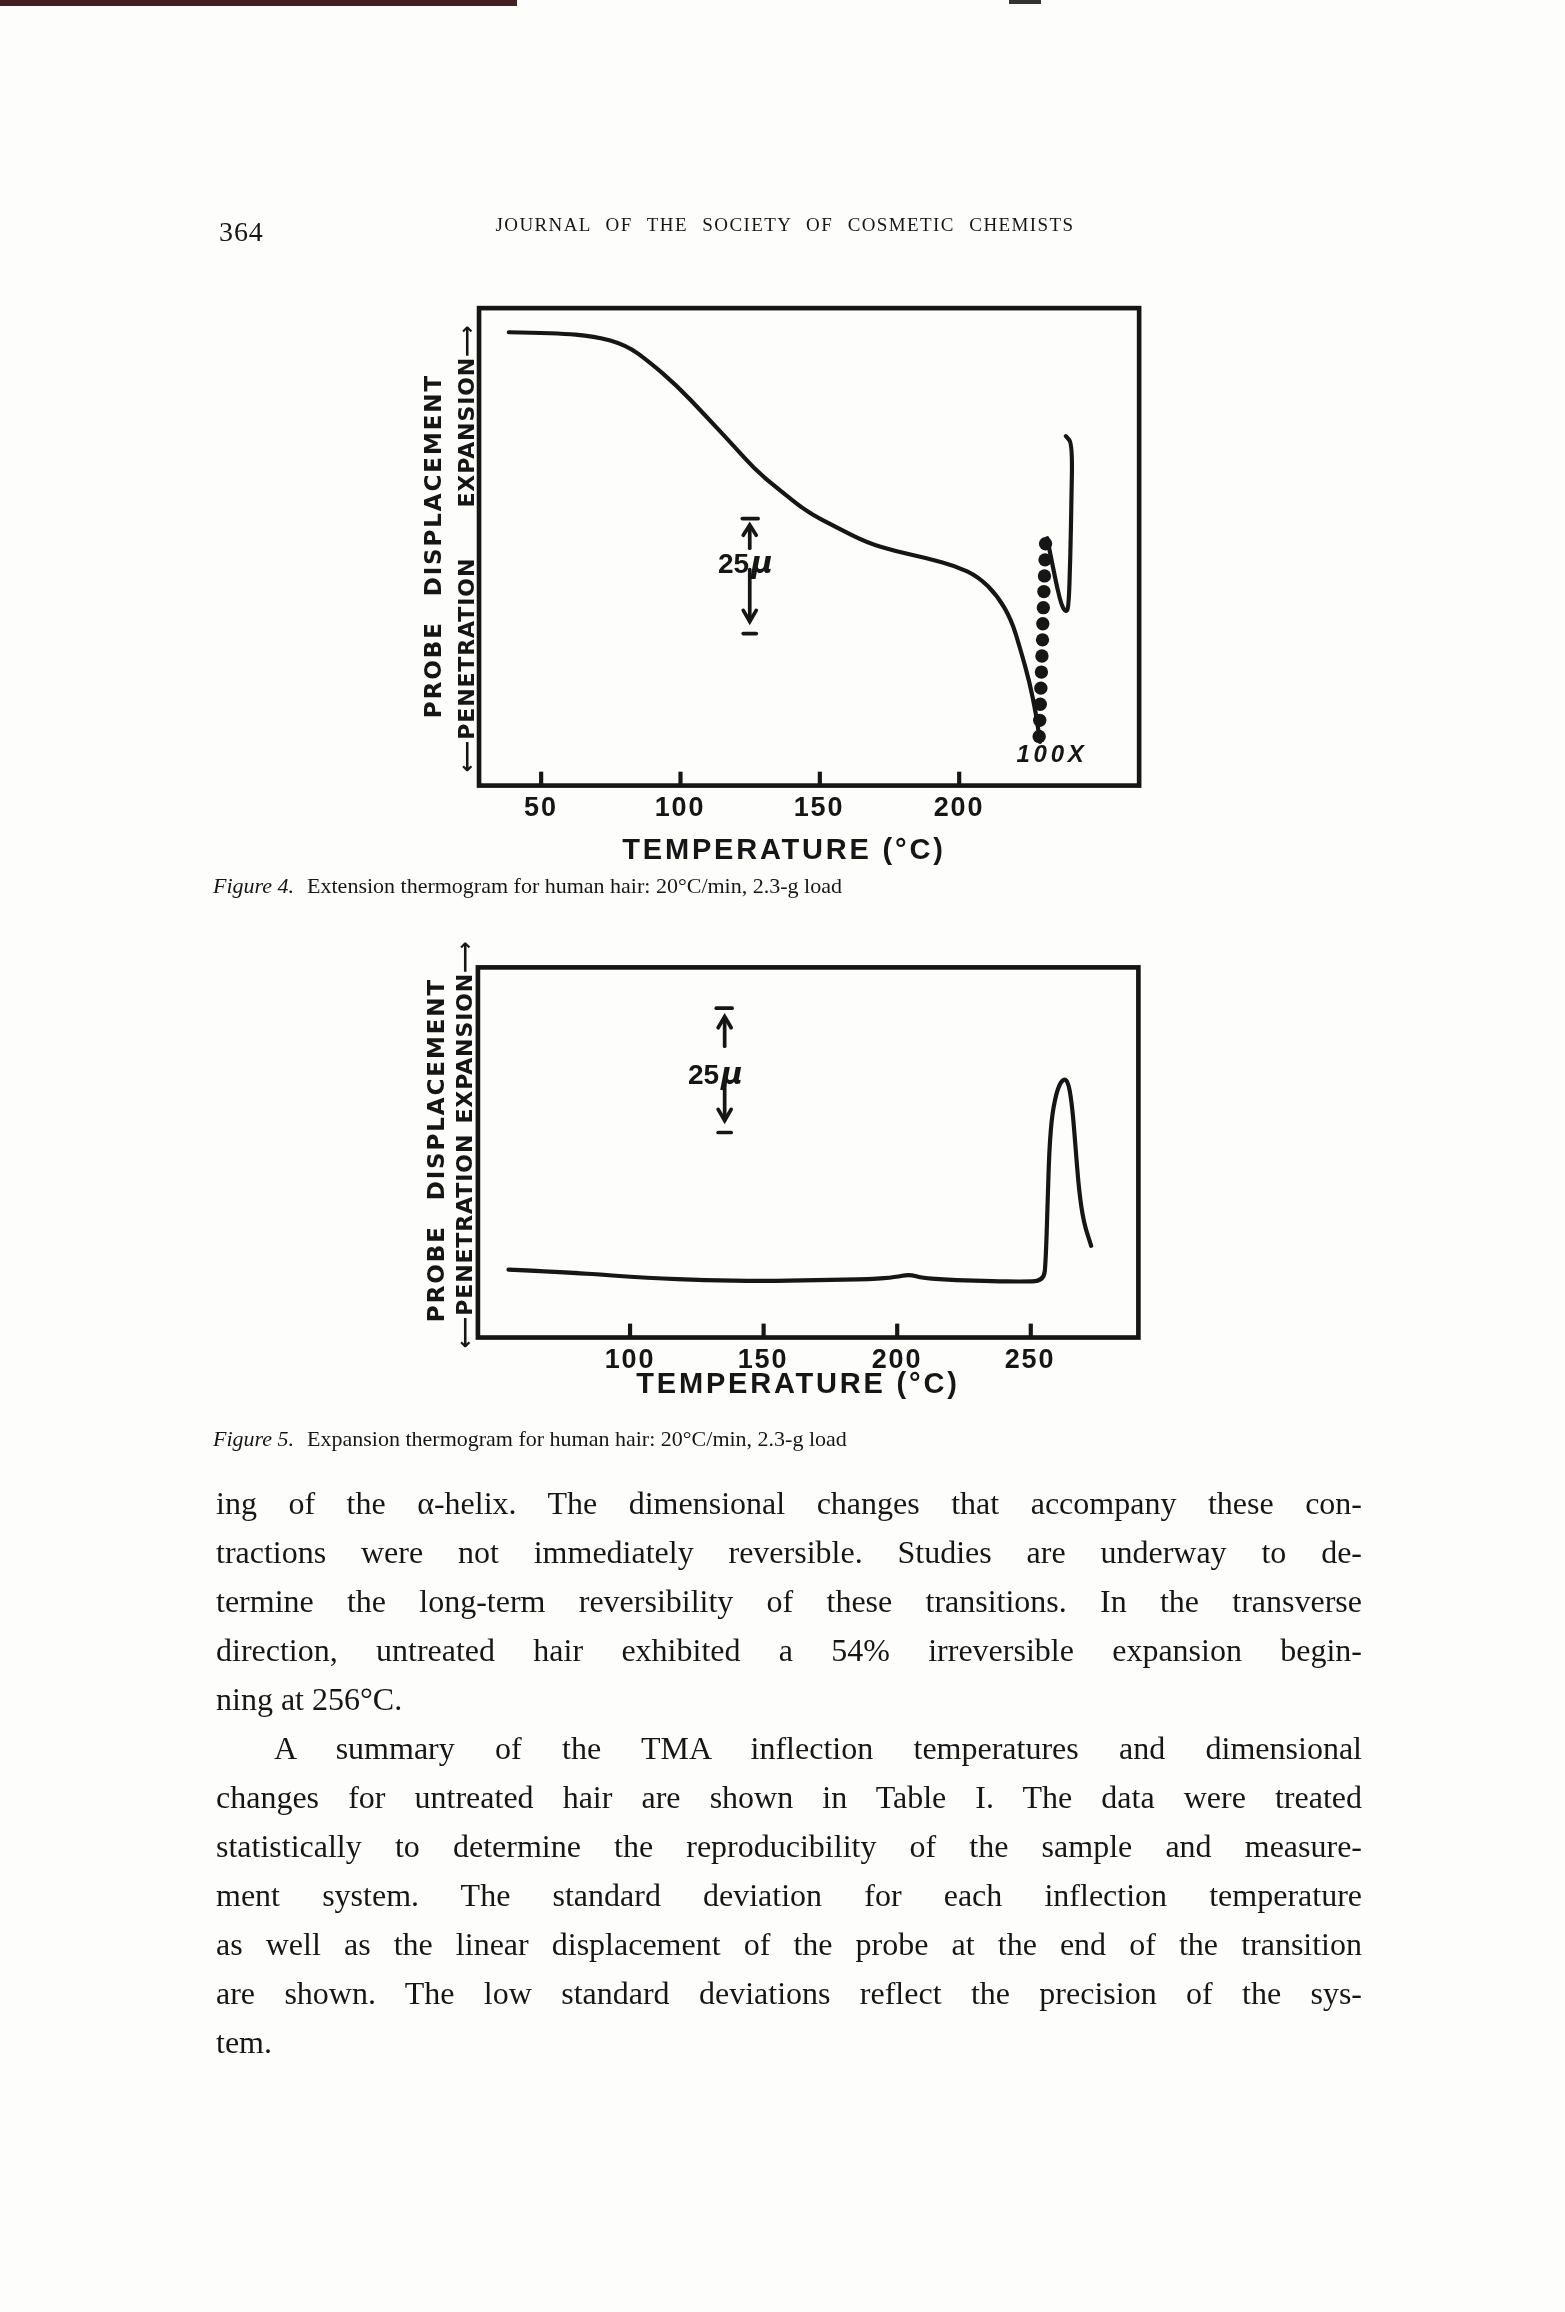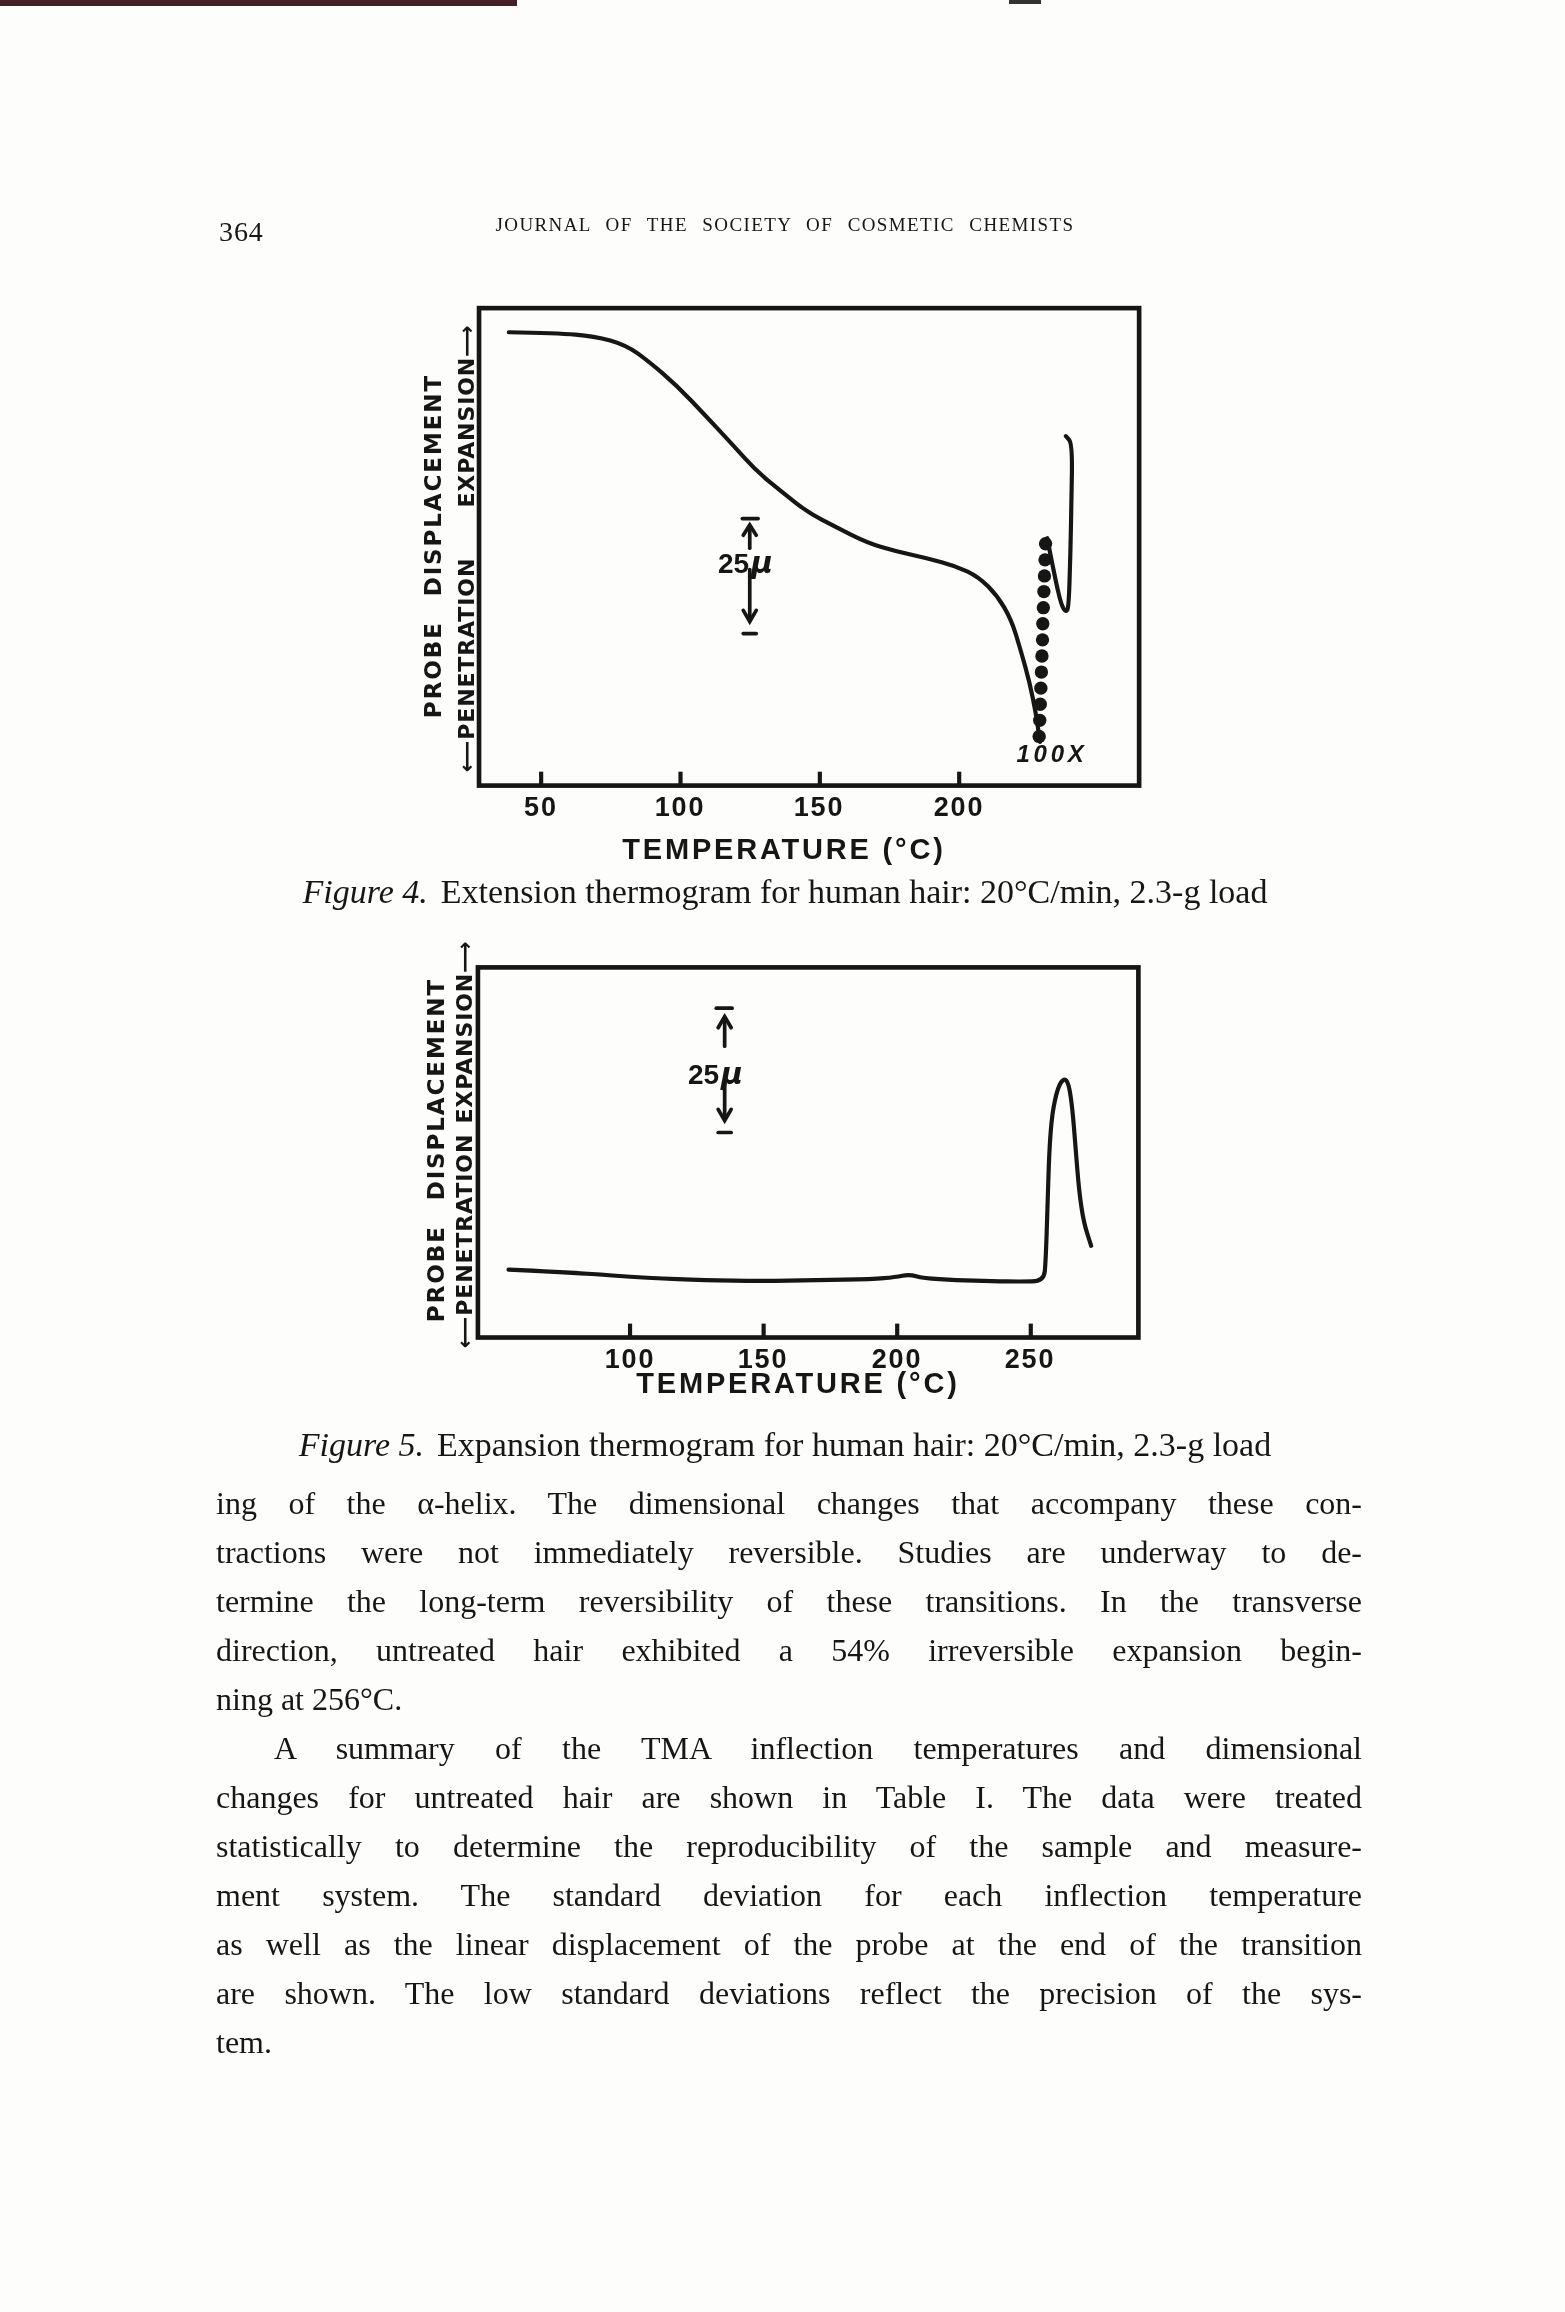--- a/index.html
+++ b/index.html
@@ -16,21 +16,21 @@
   .axis-label{position:absolute;width:482px;text-align:center;font-size:29px;letter-spacing:2.8px;}
   .vlabel{position:absolute;height:30px;line-height:30px;text-align:center;white-space:nowrap;
         transform:rotate(-90deg);transform-origin:center;
         font-family:"DejaVu Sans",sans-serif;font-weight:700;font-size:23px;
         letter-spacing:1.9px;word-spacing:15px;color:#161616;}
   .scalebar-label{position:absolute;width:93px;font-size:28px;
         font-family:"Liberation Sans",sans-serif;font-weight:700;}
   .scalebar-label .mu{font-family:"DejaVu Sans",sans-serif;font-style:italic;font-size:30px;margin-left:1.9px;}
   .mag-label{position:absolute;width:130px;text-align:center;font-size:24px;letter-spacing:3.7px;
         font-family:"Liberation Sans",sans-serif;font-weight:700;font-style:italic;}
-  .caption{position:absolute;left:213px;width:1144px;text-align:center;font-size:34px;white-space:nowrap;}
+  .caption{position:absolute;left:213px;width:1144px;text-align:left;font-size:22px;white-space:nowrap;}
   .caption .fig-label{font-style:italic;margin-right:13px;}
   #body-text{position:absolute;left:216px;top:1479px;width:1146px;font-size:32px;}
   .body-line{height:49px;line-height:49px;text-align:justify;text-align-last:justify;white-space:nowrap;}
   .body-line.indent{padding-left:58px;}
   .body-line.last{text-align-last:left;}
 </style>
 </head>
 <body>
 
 <div class="page">

